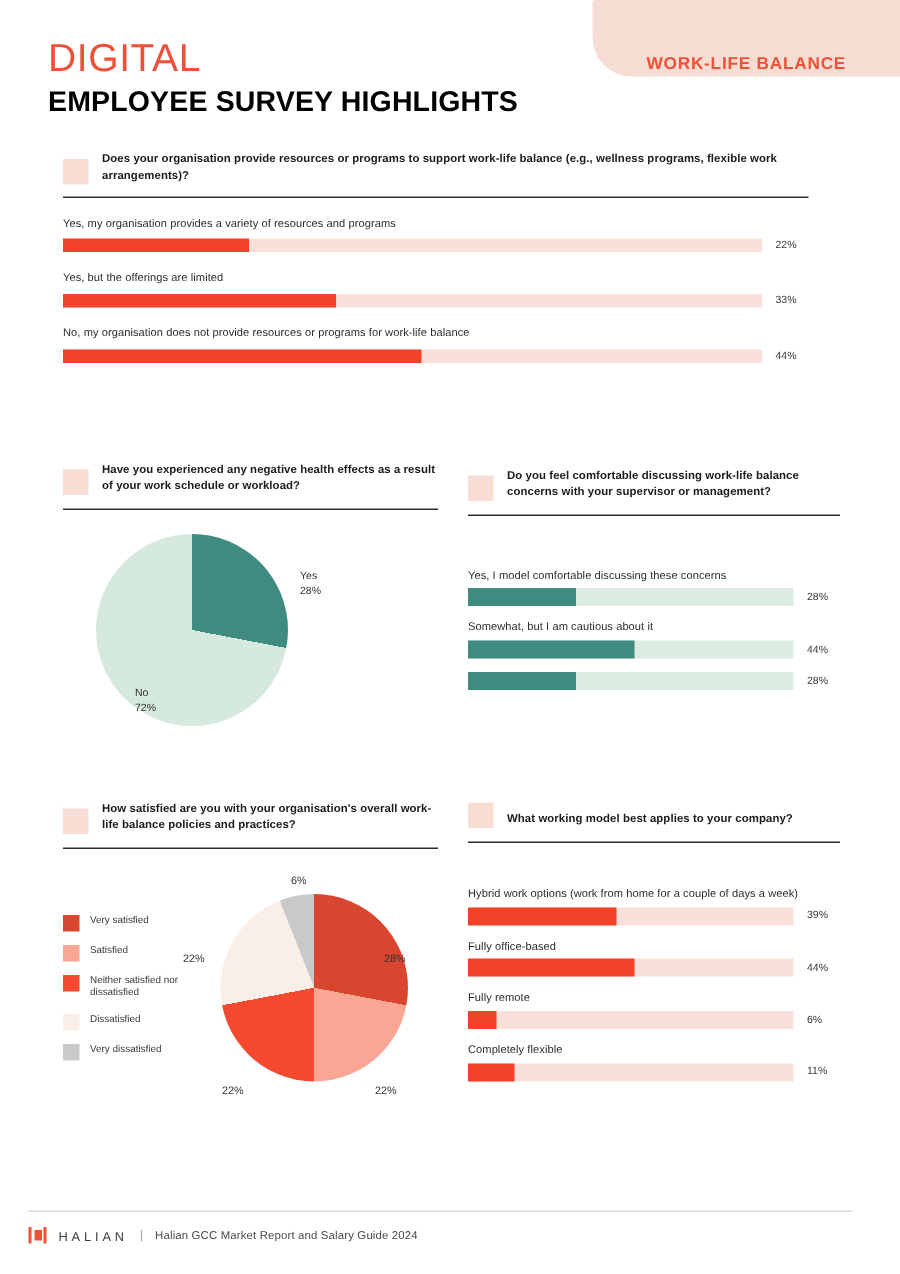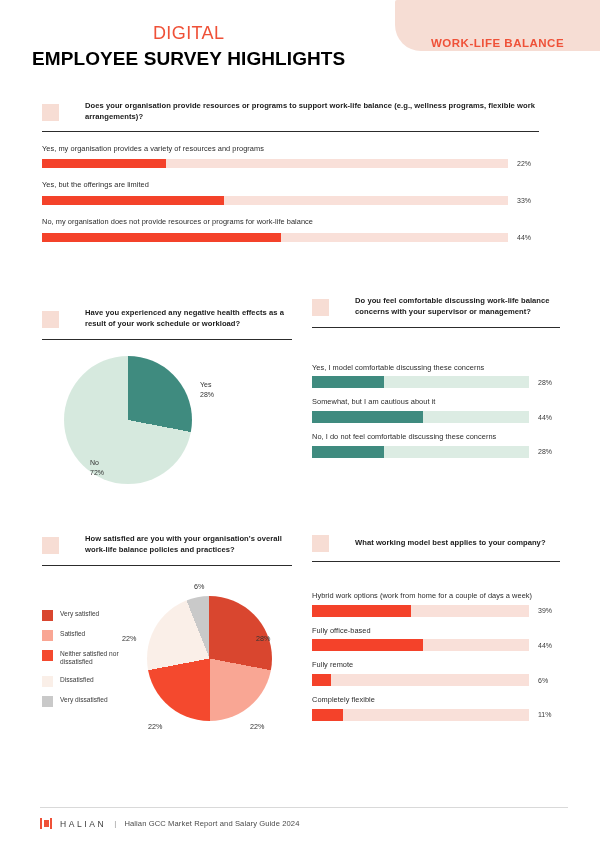--- a/index.html
+++ b/index.html
@@ -9,43 +9,43 @@
     background:#ffffff;
     color:#1a1a1a;
     position:relative;
     overflow:hidden;
   }
 
   
   .header { position:relative; height:90px; }
   .title-block { position:absolute; left:32px; top:22px; }
   .title-kicker {
-    font-size:18px; font-weight:400; letter-spacing:.4px;
-    color:#ef5138; line-height:1.25;text-align:center;
+    font-size:26px; font-weight:400; letter-spacing:.4px;
+    color:#ef5138; line-height:1.25;
   }
   .title-main {
     font-size:19px; font-weight:700; letter-spacing:.1px;
     color:#000000; line-height:1.3; margin-top:2px;
   }
   .corner-banner {
     position:absolute; right:0; top:0;
     width:205px; height:51px;
     background:#f6ddd4;
     border-bottom-left-radius:26px;
     border-top-left-radius:2px;
   }
   .corner-banner .banner-text {
     position:absolute; left:36px; top:21px;
     font-size:11.5px; font-weight:700; letter-spacing:.5px;
     color:#ef5138;
     margin-top:16px;
   }
 
   
-  .qhead { display:flex; gap:26px; align-items:center; }
+  .qhead { display:flex; gap:9px; align-items:flex-end; }
   .qmark {
     width:17px; height:17px; background:#f7ddd4; flex:0 0 17px; margin-top:1px;
   }
   .qtext {
     font-size:7.6px; font-weight:700; line-height:1.42; color:#1b1b1b;
     letter-spacing:.05px;
   }
   .rule { height:1px; background:#2c2c2c; margin-top:9px; }
 
   
@@ -74,21 +74,21 @@
   
   .sec2 { position:absolute; left:42px; top:308px; width:250px; }
   .pie-wrap { position:relative; height:155px; margin-top:10px; }
   .pie {
     position:absolute; left:22px; top:6px;
     width:128px; height:128px; border-radius:50%;
   }
   .pie-lbl { position:absolute; font-size:7px; color:#333; line-height:1.45; }
 
   
-  .sec3 { position:absolute; left:312px; top:296px; width:248px; }
+  .sec3 { position:absolute; left:312px; top:312px; width:248px; }
   .sec3 .bar-row { margin-top:9px; }
   .sec3 .bar-track { height:12px; }
   .sec3 .bar-label { margin-bottom:2px; }
   .sec3 .bar-line { margin-top:3px; }
 
   
   .sec4 { position:absolute; left:42px; top:534px; width:250px; }
   .sec4-body { position:relative; height:175px; margin-top:8px; }
   .legend { position:absolute; left:0; top:36px; width:102px; }
   .legend-item { display:flex; align-items:flex-start; gap:7px; margin-bottom:9px; }
@@ -100,21 +100,21 @@
   }
   .pie2-lbl { position:absolute; font-size:7.2px; color:#333; }
 
   
   .sec5 { position:absolute; left:312px; top:534px; width:248px; }
   .sec5 .bar-row { margin-top:9px; }
   .sec5 .bar-track { height:12px; }
   .sec5 .bar-line { margin-top:3px; }
 
   
-  .footer { position:absolute; left:40px; right:32px; bottom:20px; }
+  .footer { position:absolute; left:19px; right:32px; bottom:20px; }
   .footer-rule { height:1px; background:#d9d9d9; }
   .footer-row { display:flex; align-items:center; gap:8px; margin-top:10px; }
   .logo-mark { display:flex; align-items:center; gap:1.5px; }
   .logo-mark i { display:block; width:2px; height:11px; background:#ef5138; }
   .logo-mark i.sq { width:5px; height:7px; }
   .logo-word {
     font-size:8.5px; letter-spacing:2.6px; color:#3b3b3b; font-weight:400;
   }
   .footer-sep { font-size:8px; color:#999; }
   .footer-text { font-size:7.6px; color:#4a4a4a; letter-spacing:.1px; }
@@ -213,21 +213,20 @@
     <div class="bar-label">Somewhat, but I am cautious about it</div>
     <div class="bar-line">
       <div class="bar-track">
         <div class="bar-fill" style="width: 51.28%;"></div>
       </div>
       <div class="bar-pct">44%</div>
     </div>
   </div>
 
   <div class="bar-row">
-    <div class="bar-label">No, I do not feel comfortable discussing these concerns</div>
     <div class="bar-line">
       <div class="bar-track">
         <div class="bar-fill" style="width: 33.36%;"></div>
       </div>
       <div class="bar-pct">28%</div>
     </div>
   </div>
 </div>
 
 <div class="sec4">

